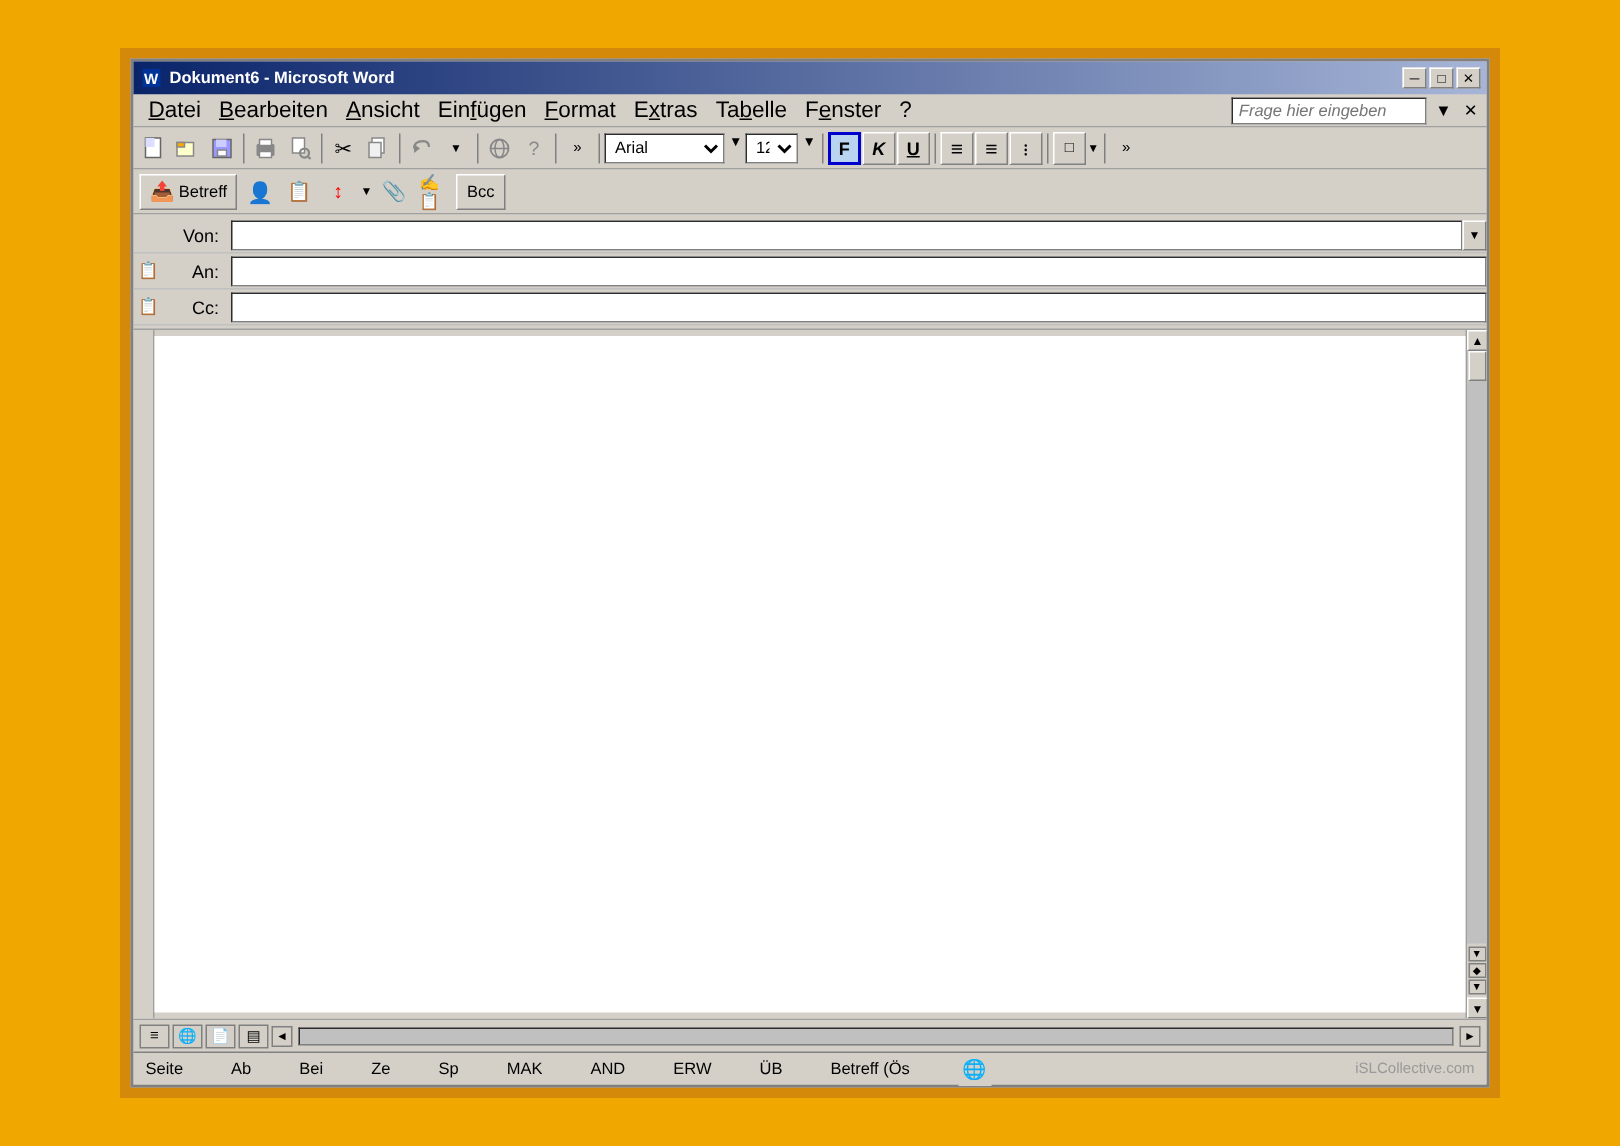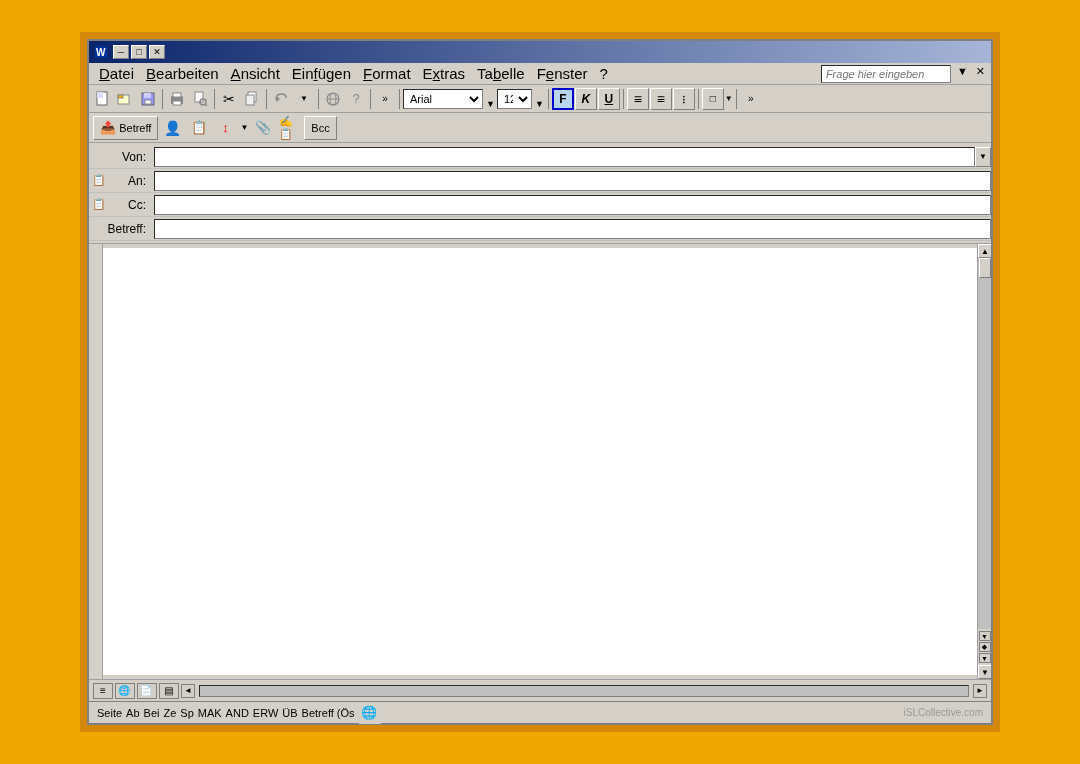--- a/index.html
+++ b/index.html
@@ -87,20 +87,21 @@
       font-size: 15px;
       cursor: pointer;
       color: #000;
     }
     .menu-item span {
       text-decoration: underline;
     }
     .menu-search {
       margin-left: auto;
       display: flex;
+      align-items: center;
       gap: 4px;
     }
     .menu-search input {
       font-size: 11px;
       border: 1px inset #808080;
       background: #fff;
       padding: 1px 4px;
       width: 130px;
       color: #999;
       height: 18px;
@@ -133,21 +134,21 @@
       font-size: 11px;
     }
     .tb-separator {
       width: 1px;
       height: 20px;
       background: #808080;
       margin: 0 2px;
     }
     .tb-dropdown {
       display: flex;
-      align-items: flex-end;
+      align-items: flex-start;
       gap: 2px;
     }
     .font-select {
       width: 80px;
       height: 20px;
       border: 1px inset #808080;
       background: white;
       font-size: 11px;
       padding: 0 2px;
     }
@@ -372,21 +373,21 @@
     
     .status-bar {
       height: 22px;
       background: #d4d0c8;
       display: flex;
       align-items: center;
       padding: 0 8px;
       border-top: 1px solid #808080;
       flex-shrink: 0;
       font-size: 11px;
-      gap: 4px;
+      gap: 32px;
     }
     .status-item {
       color: #000;
     }
     .status-right {
       margin-left: auto;
       color: #999;
       font-size: 10px;
     }
     .scrollbar-mid-btns {
@@ -414,20 +415,21 @@
 <div class="outer-border">
   <div class="window">
 
     <div class="title-bar">
       <div class="title-bar-icon">
         <svg viewBox="0 0 14 14" fill="none">
           <rect x="1" y="1" width="12" height="12" fill="#003399"></rect>
           <text x="2" y="11" font-size="10" fill="white" font-weight="bold">W</text>
         </svg>
       </div>
+      <span class="title-bar-text">Dokument6 - Microsoft Word</span>
       <div class="title-bar-buttons">
         <div class="title-btn">─</div>
         <div class="title-btn">□</div>
         <div class="title-btn">✕</div>
       </div>
     </div>
 
     <div class="menu-bar">
       <div class="menu-item"><span>D</span>atei</div>
       <div class="menu-item"><span>B</span>earbeiten</div>
@@ -566,24 +568,20 @@
       <div class="header-row">
         <div class="header-icon" style="font-size:11px;">📋</div>
         <span class="header-label" style="width:45px;">An:</span>
         <input type="text" class="header-input" value="" style="">
       </div>
       <div class="header-row">
         <div class="header-icon" style="font-size:11px;">📋</div>
         <span class="header-label" style="width:45px;">Cc:</span>
         <input type="text" class="header-input" value="" style="">
       </div>
-      <div class="header-row">
-        <span class="header-label">Betreff:</span>
-        <input type="text" class="header-input" value="" style="">
-      </div>
     </div>
 
     <div class="body-area">
       <div class="left-margin"></div>
       <div class="content-area"></div>
       <div class="scrollbar-v">
         <div class="scrollbar-btn">▲</div>
         <div class="scrollbar-track">
           <div class="scrollbar-thumb"></div>
         </div>

